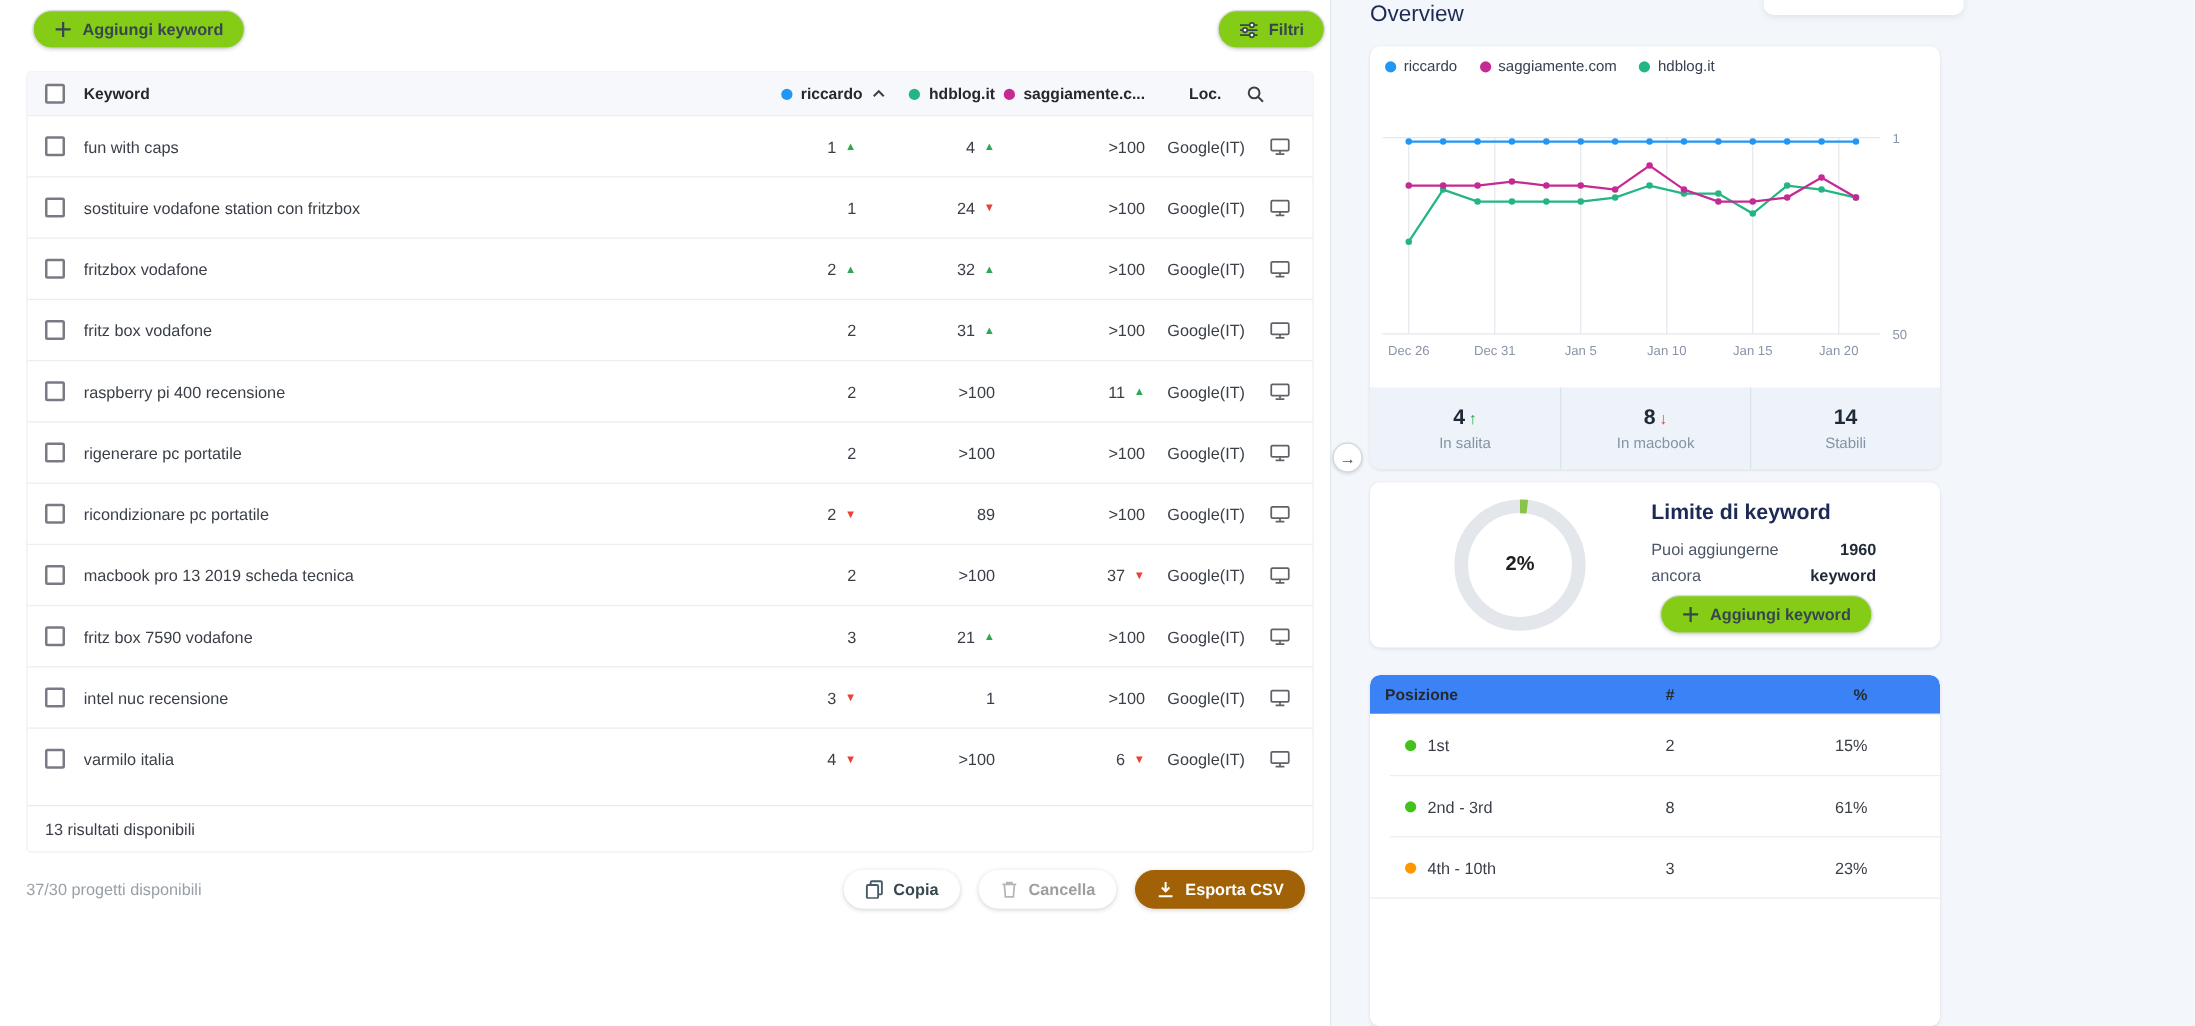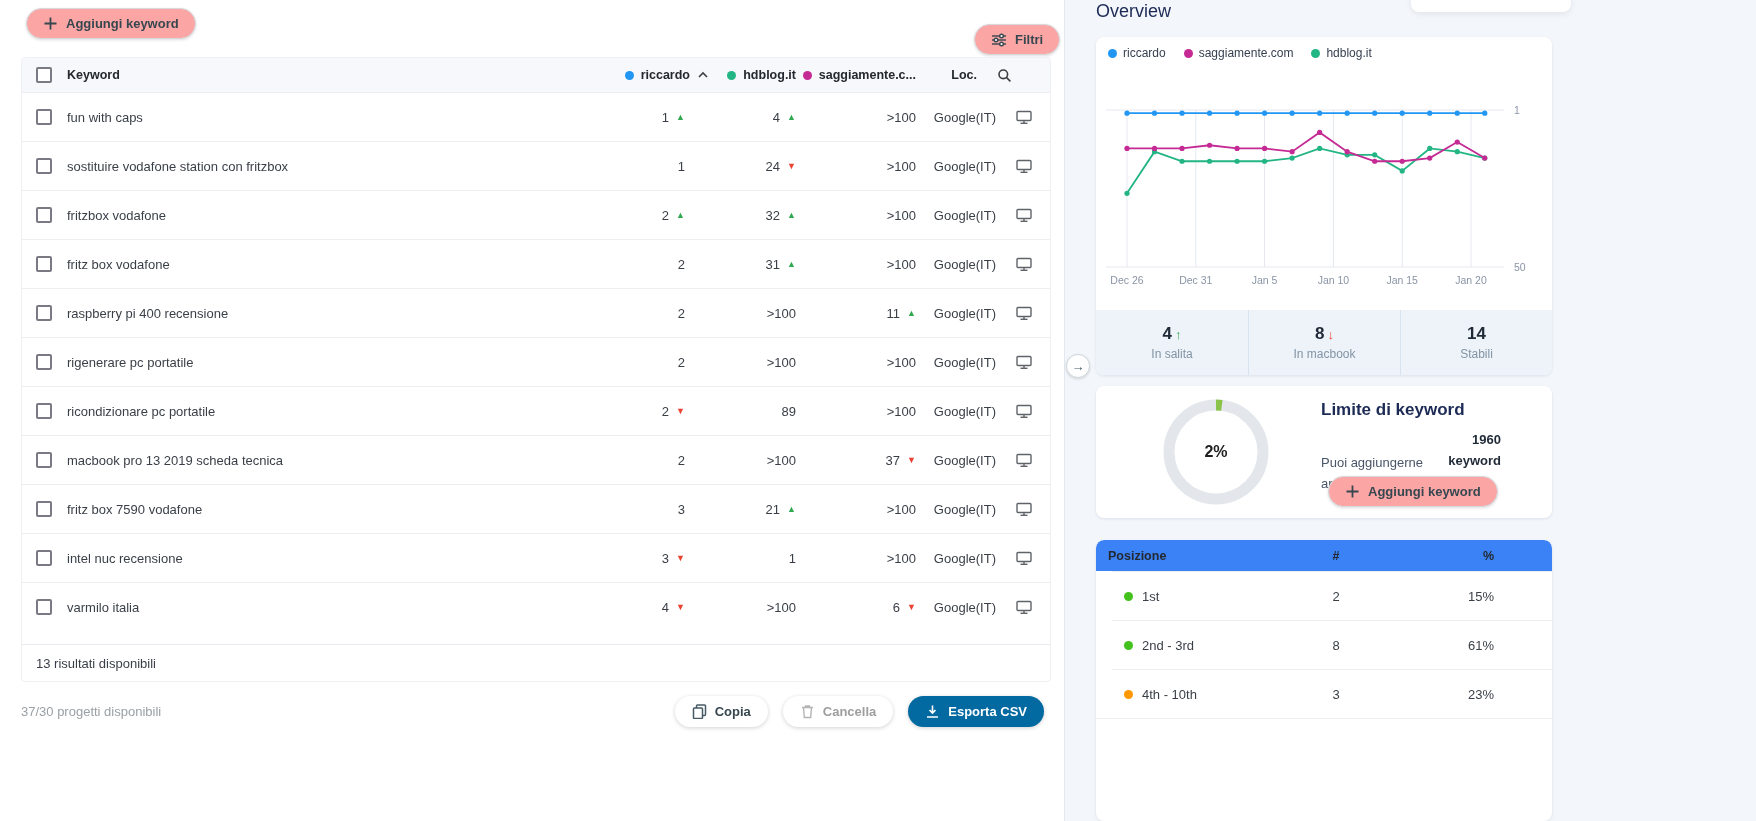--- a/index.html
+++ b/index.html
@@ -7,27 +7,27 @@
   body {
     font-family: "Liberation Sans", sans-serif;
     background:#ffffff;
     position:relative;
     overflow:hidden;
     color:#3a3f47;
   }
   
   .btn {
     display:inline-flex; align-items:center; gap:8px;
-    background:#fca5a5; border:1px solid #d7d9dd; border-radius:18px;
+    background:#84cc16; border:1px solid #d7d9dd; border-radius:18px;
     height:31px; padding:0 16px; font-size:13px; font-weight:bold;
     color:#37474f; box-shadow:0 1px 3px rgba(0,0,0,.14);
     cursor:pointer; font-family:inherit; white-space:nowrap;
   }
   #add-keyword-btn { position:absolute; left:26px; top:8px; }
-  #filters-btn     { position:absolute; left:974px; top:24px; }
+  #filters-btn     { position:absolute; left:974px; top:8px; }
 
   .table {
     position:absolute; left:21px; top:57px; width:1030px;
     background:#fff; border:1px solid #eef0f4; border-radius:4px;
   }
   .row {
     display:grid;
     grid-template-columns:44px 1fr 145px 111px 120px 134px;
     align-items:center;
   }
@@ -81,21 +81,21 @@
   .stat .v { font-size:17px; font-weight:bold; color:#1f2937; display:flex; align-items:baseline; gap:3px; }
   .stat .v .arr { font-size:13px; font-weight:normal; }
   .stat .l { font-size:12px; color:#8294a6; }
 
   .limit-card { top:386px; height:132px; }
   .donut-wrap { position:absolute; left:65px; top:11px; width:110px; height:110px; }
   .donut-pct { position:absolute; left:0; top:0; width:110px; height:110px; display:flex;
     align-items:center; justify-content:center; font-size:16px; font-weight:bold; color:#212121; }
   .limit-title { position:absolute; left:225px; top:14px; font-size:17px; font-weight:bold; color:#1c2a55; }
   .limit-text { position:absolute; left:225px; top:44px; width:180px; display:flex; justify-content:space-between; }
-  .limit-text .lt { font-size:13px; color:#4a5568; line-height:1.6;margin-top:23px; }
+  .limit-text .lt { font-size:13px; color:#4a5568; line-height:1.6; }
   .limit-text .rt { font-size:13px; color:#1f2937; font-weight:bold; text-align:right; line-height:1.6; }
   .limit-btn { position:absolute; left:232px; top:90px; }
 
   .pos-card { top:540px; height:281px; overflow:hidden; }
   .pos-row { display:grid; grid-template-columns:1fr 140px 146px; align-items:center; }
   .pos-head { height:31px; background:#3b82f6; font-weight:bold; font-size:12.5px; color:#24292f; border-radius:8px 8px 0 0; }
   .pos-item { height:49px; border-top:1px solid #ededf2; font-size:13px; color:#3a3f47;margin-left:16px; }
   .pos-label { display:flex; align-items:center; gap:9px; padding-left:12px; }
   .pos-head .pos-label { padding-left:12px; }
   .pos-count { text-align:center; }
@@ -454,21 +454,21 @@
             <rect x="1.5" y="4" width="9" height="10.5" rx="1" fill="#fff" stroke="#455a64" stroke-width="1.5"></rect>
           </svg>
         <span>Copia</span>
       </button>
       <button class="pill disabled">
         <svg class="icon" width="15" height="15" viewBox="0 0 15 15">
             <path d="M2 3.5h11M5.5 3.5V2h4v1.5M3.5 3.5l.8 10h6.4l.8-10" fill="none" stroke="#b5b5b5" stroke-width="1.4"></path>
           </svg>
         <span>Cancella</span>
       </button>
-      <button class="pill primary" id="export-btn" style="background: #0369a1;">
+      <button class="pill primary" id="export-btn" style="background: #a16207;">
         <svg class="icon" width="15" height="15" viewBox="0 0 15 15">
             <path d="M7.5 1.5v7M4.5 6l3 3 3-3M2 13h11" fill="none" stroke="#fff" stroke-width="1.6"></path>
           </svg>
         <span>Esporta CSV</span>
       </button>
     </div>
   </div>
 </div>
 
 <div class="panel">

